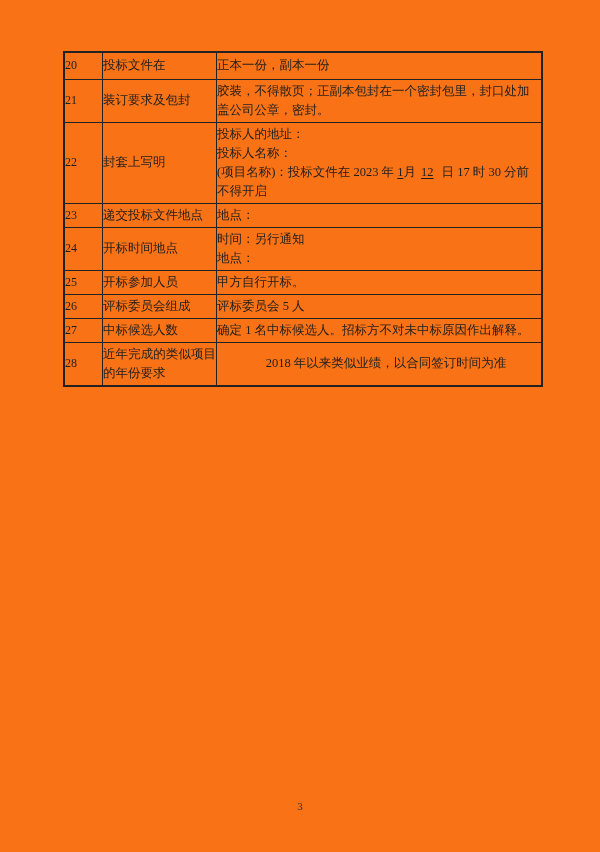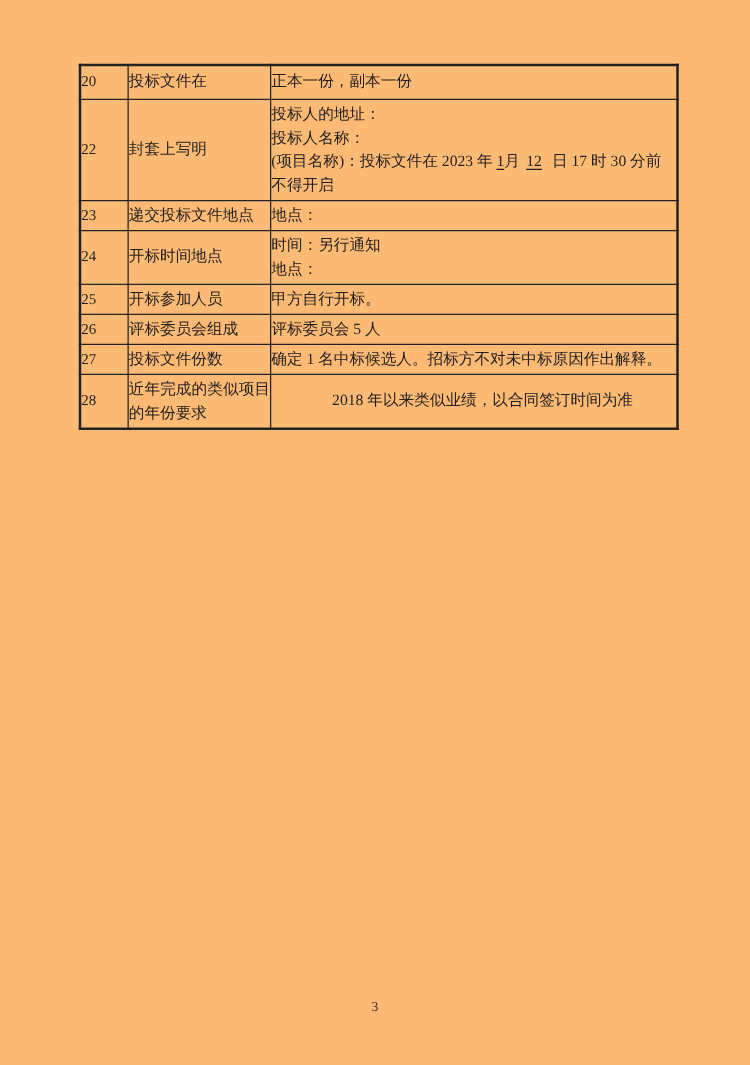--- a/index.html
+++ b/index.html
@@ -4,21 +4,21 @@
 <style>
   html, body {
     margin: 0;
     padding: 0;
     background: #ffffff;
   }
   .page {
     position: relative;
     width: 600px;
     height: 852px;
-    background: #fdba74;
+    background: #f97316;
     font-family: "Liberation Serif", serif;
     color: #1e1e1e;
     overflow: hidden;
   }
   table.bid-table {
     position: absolute;
     left: 63px;
     top: 51px;
     width: 474px;
     border-collapse: collapse;
@@ -78,20 +78,25 @@
 
   <table class="bid-table">
     <tbody>
 
       <tr style="height:27px;">
         <td class="c-no">20</td>
         <td class="c-label">投标文件在</td>
         <td class="c-content">正本一份，副本一份</td>
       </tr>
 
+      <tr style="height:42px;">
+        <td class="c-no">21</td>
+        <td class="c-label">装订要求及包封</td>
+        <td class="c-content">胶装，不得散页；正副本包封在一个密封包里，封口处加盖公司公章，密封。</td>
+      </tr>
 
       <tr style="height:77px;">
         <td class="c-no">22</td>
         <td class="c-label">封套上写明</td>
         <td class="c-content">
           <span class="line">投标人的地址：</span>
           <span class="line">投标人名称：</span>
           <span class="line"><span>(项目名称)：投标文件在 2023 年 </span><span class="u">1</span><span>月</span><span class="u u-day">12</span><span> 日 17 时 30 分前不得开启</span></span>
         </td>
       </tr>
@@ -118,21 +123,21 @@
       </tr>
 
       <tr style="height:23px;padding-left:12px;">
         <td class="c-no">26</td>
         <td class="c-label">评标委员会组成</td>
         <td class="c-content">评标委员会 5 人</td>
       </tr>
 
       <tr style="height:24px;">
         <td class="c-no">27</td>
-        <td class="c-label">投标文件份数</td>
+        <td class="c-label">中标候选人数</td>
         <td class="c-content">确定 1 名中标候选人。招标方不对未中标原因作出解释。</td>
       </tr>
 
       <tr style="height:34px;margin-top:28px;">
         <td class="c-no">28</td>
         <td class="c-label">近年完成的类似项目的年份要求</td>
         <td class="c-content center">2018 年以来类似业绩，以合同签订时间为准</td>
       </tr>
 
     </tbody>

